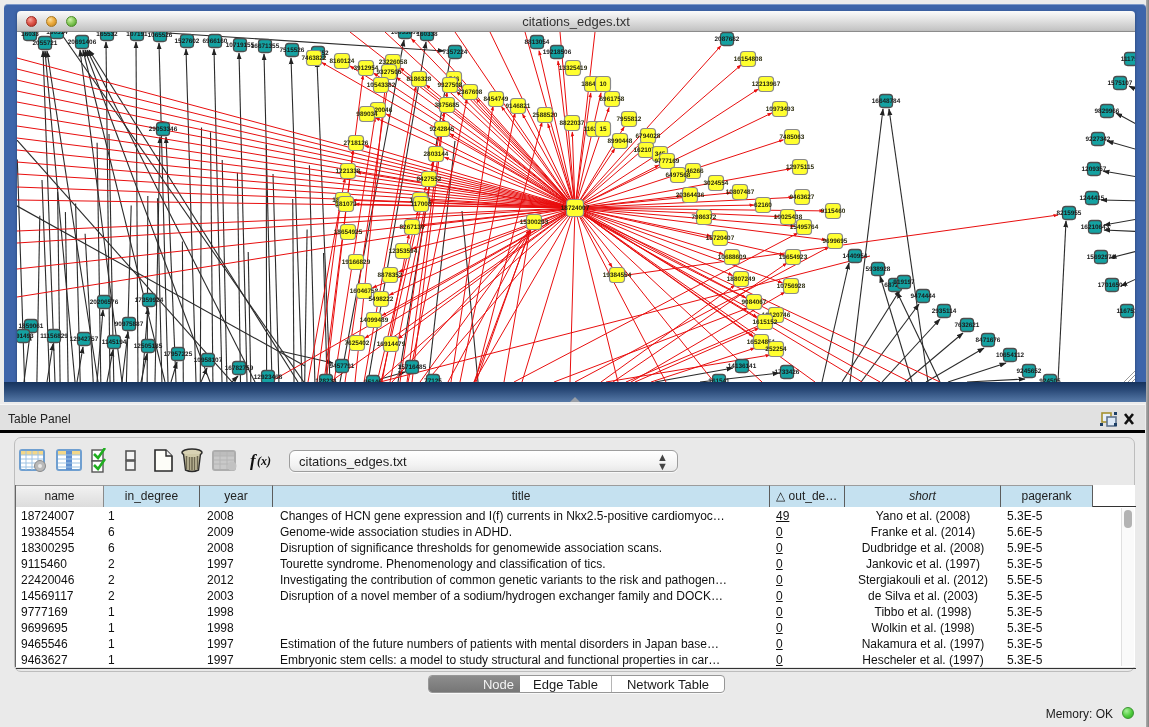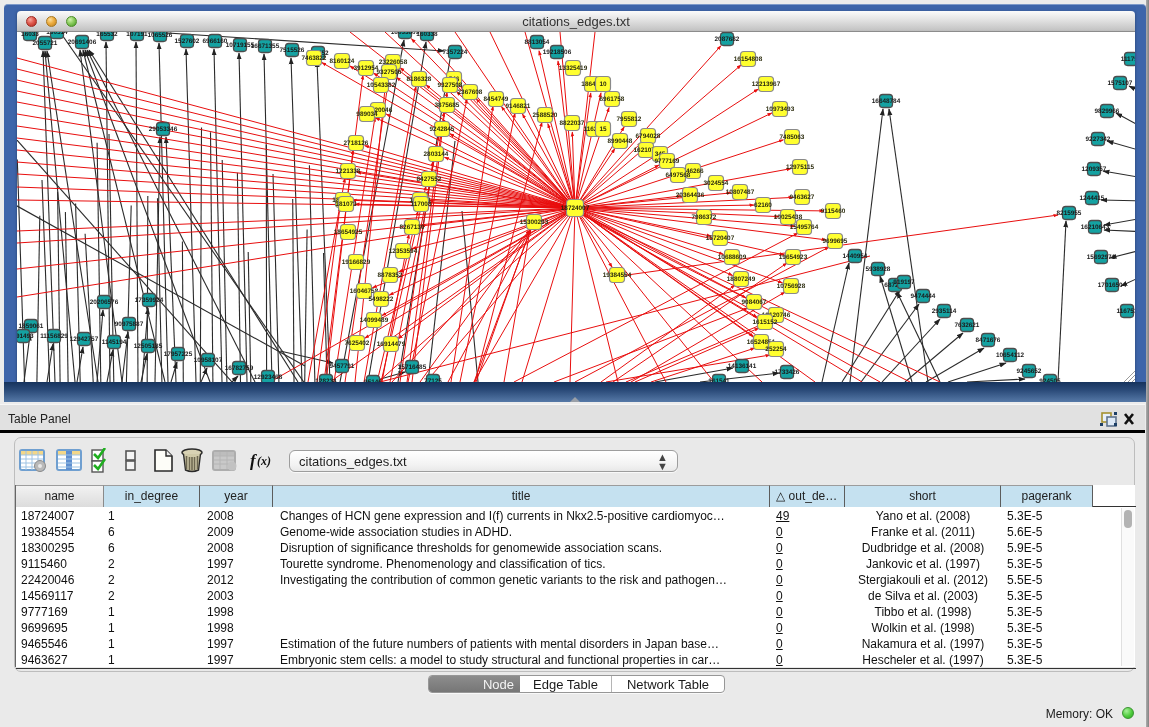--- a/index.html
+++ b/index.html
@@ -25,21 +25,21 @@
 #combo .ct { position:absolute; left:9px; top:3px; font-size:13px; color:#1d1d1d; }
 #combo .ar { position:absolute; right:9px; top:2px; font-size:11px; color:#444; letter-spacing:0; line-height:9px; text-align:center; }
 #tbl { position:absolute; left:15px; top:485px; width:1120px; height:182px; background:#fff; border-left:1px solid #666; font-size:12px; }
 #thead { position:absolute; left:0; top:0; height:22px; width:1120px; border-bottom:1.5px solid #333; }
 #thead span { position:absolute; top:0; height:22px; line-height:21px; text-align:center; background:#c5e1f0; border-right:1px solid #5c5c5c; border-top:1px solid #9c9c9c; color:#222; }
 #thead .h0 { left:0; width:88px; background:linear-gradient(#f2f2f2,#dcdcdc); border-right:1px solid #8a8a8a; }
 #thead .h1 { left:88px; width:96px; }
 #thead .h2 { left:184px; width:73px; }
 #thead .h3 { left:257px; width:497px; }
 #thead .h4 { left:754px; width:75px; text-align:left; padding-left:6px; }
-#thead .h5 { left:829px; width:156px; }
+#thead .h5 { left:829px; width:156px;font-style:italic; }
 #thead .h6 { left:985px; width:92px; }
 #trows { position:absolute; left:0; top:23px; width:1120px; }
 .tr { position:relative; height:16px; line-height:16px; white-space:nowrap; color:#101010; }
 .tr span { position:absolute; top:0; height:16px; overflow:hidden; }
 .c0 { left:5px; width:82px; }
 .c1 { left:92px; width:90px; }
 .c2 { left:191px; width:64px; }
 .c3 { left:264px; width:488px; }
 .c4 { left:760px; width:68px;text-decoration:underline; }
 .c5 { left:829px; width:156px; text-align:center; }
@@ -687,21 +687,21 @@
             <span class="c4">49</span>
             <span class="c5">Yano et al. (2008)</span>
             <span class="c6">5.3E-5</span>
           </div>
 <div class="tr">
             <span class="c0">19384554</span>
             <span class="c1">6</span>
             <span class="c2">2009</span>
             <span class="c3">Genome-wide association studies in ADHD.</span>
             <span class="c4">0</span>
-            <span class="c5">Franke et al. (2011)</span>
+            <span class="c5">Franke et al. (2014)</span>
             <span class="c6">5.6E-5</span>
           </div>
 <div class="tr">
             <span class="c0">18300295</span>
             <span class="c1">6</span>
             <span class="c2">2008</span>
             <span class="c3">Disruption of significance thresholds for genomewide association scans.</span>
             <span class="c4">0</span>
             <span class="c5">Dudbridge et al. (2008)</span>
             <span class="c6">5.9E-5</span>
@@ -721,20 +721,21 @@
             <span class="c2">2012</span>
             <span class="c3">Investigating the contribution of common genetic variants to the risk and pathogen…</span>
             <span class="c4">0</span>
             <span class="c5">Stergiakouli et al. (2012)</span>
             <span class="c6">5.5E-5</span>
           </div>
 <div class="tr">
             <span class="c0">14569117</span>
             <span class="c1">2</span>
             <span class="c2">2003</span>
+            <span class="c3">Disruption of a novel member of a sodium/hydrogen exchanger family and DOCK…</span>
             <span class="c4">0</span>
             <span class="c5">de Silva et al. (2003)</span>
             <span class="c6">5.3E-5</span>
           </div>
 <div class="tr">
             <span class="c0">9777169</span>
             <span class="c1">1</span>
             <span class="c2">1998</span>
             <span class="c4">0</span>
             <span class="c5">Tibbo et al. (1998)</span>

